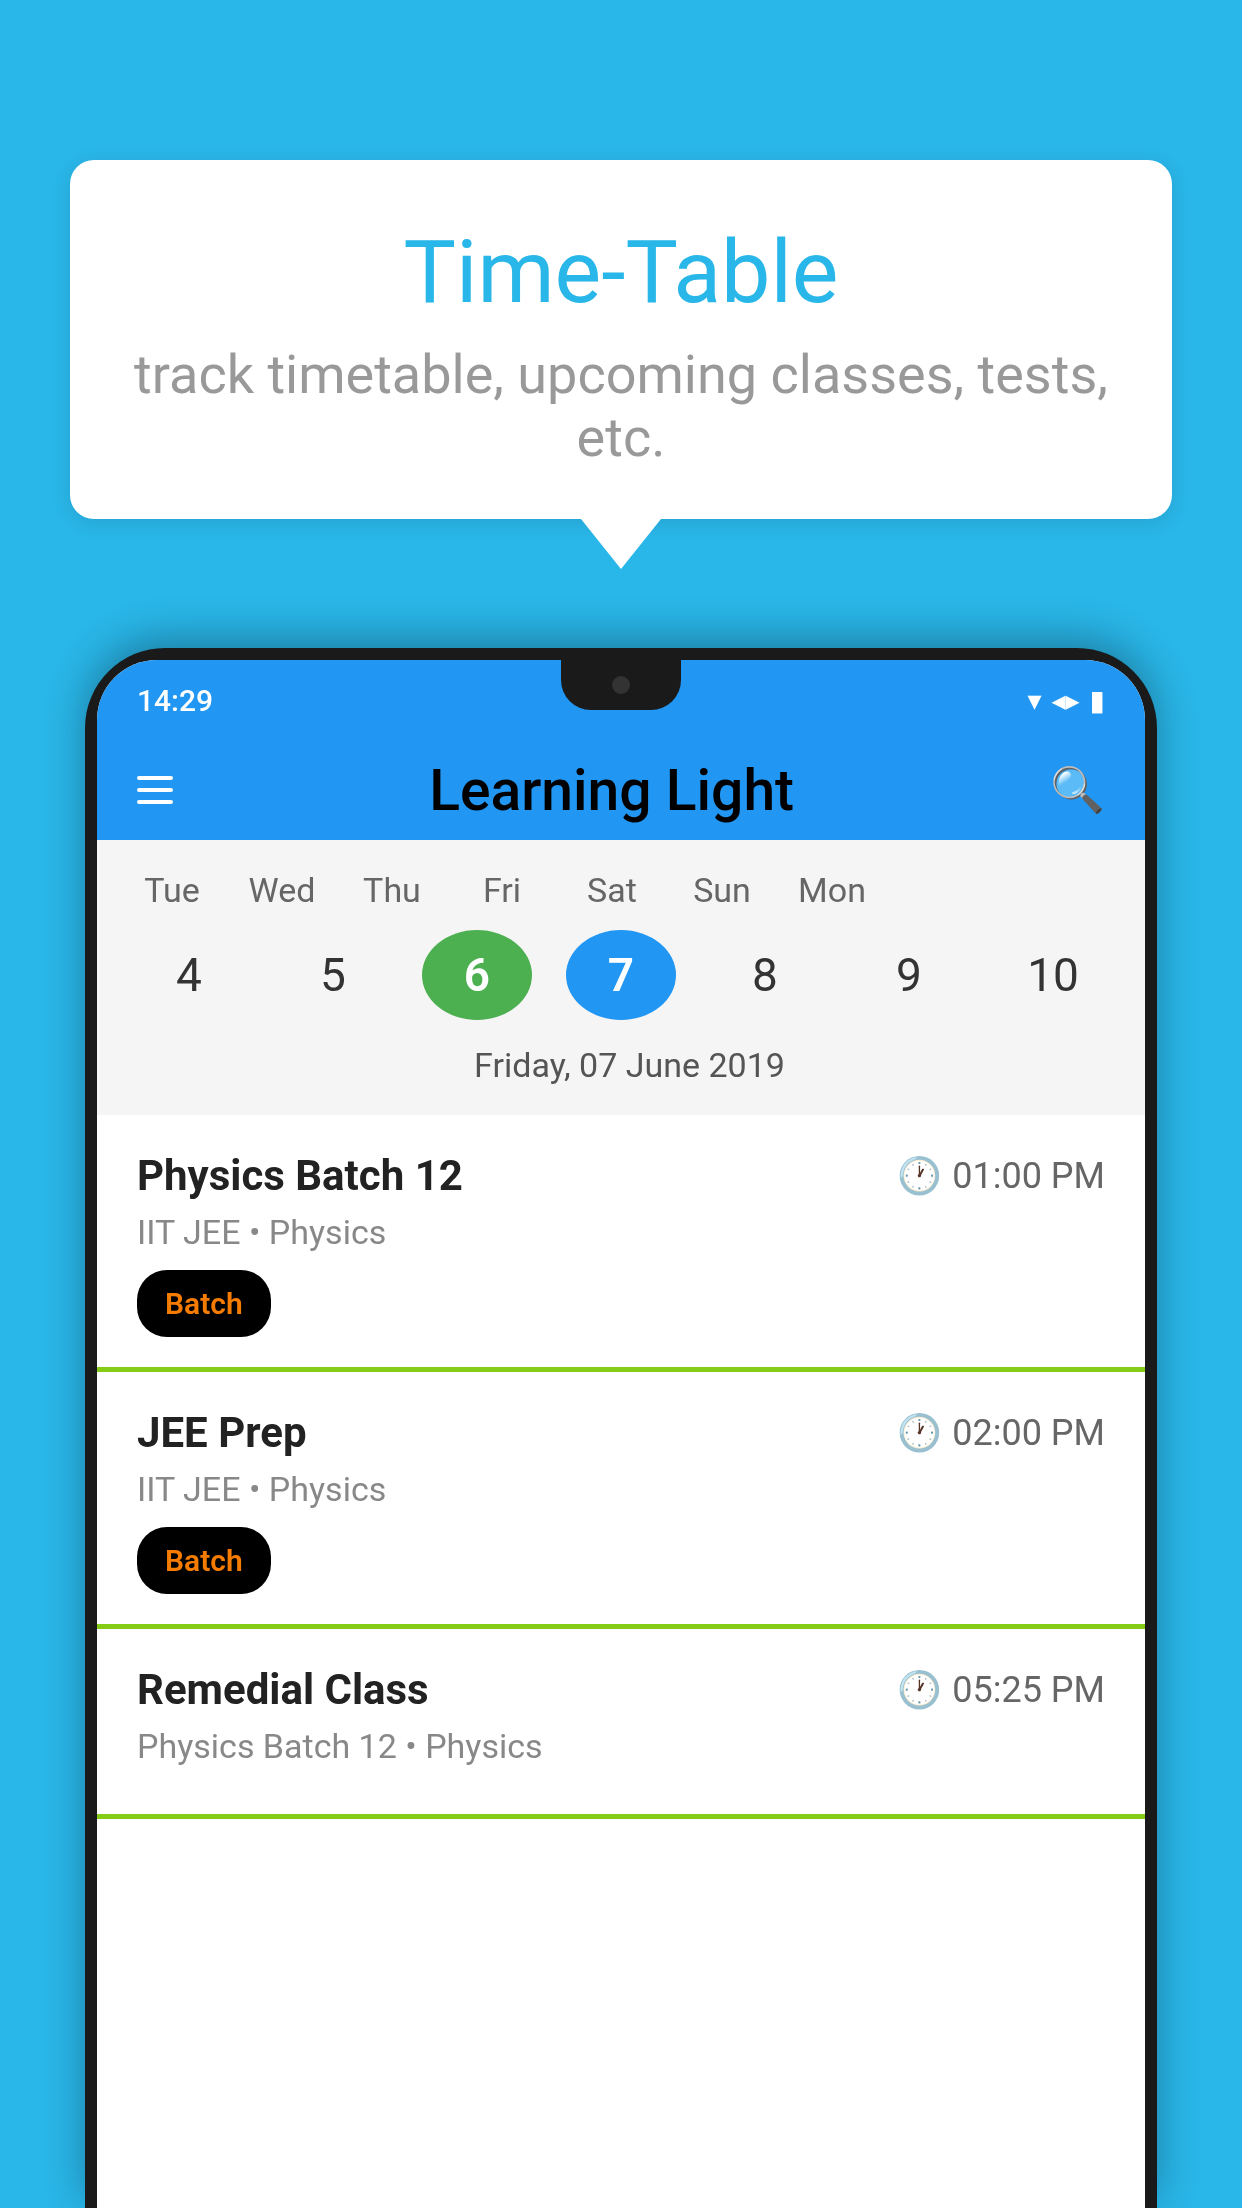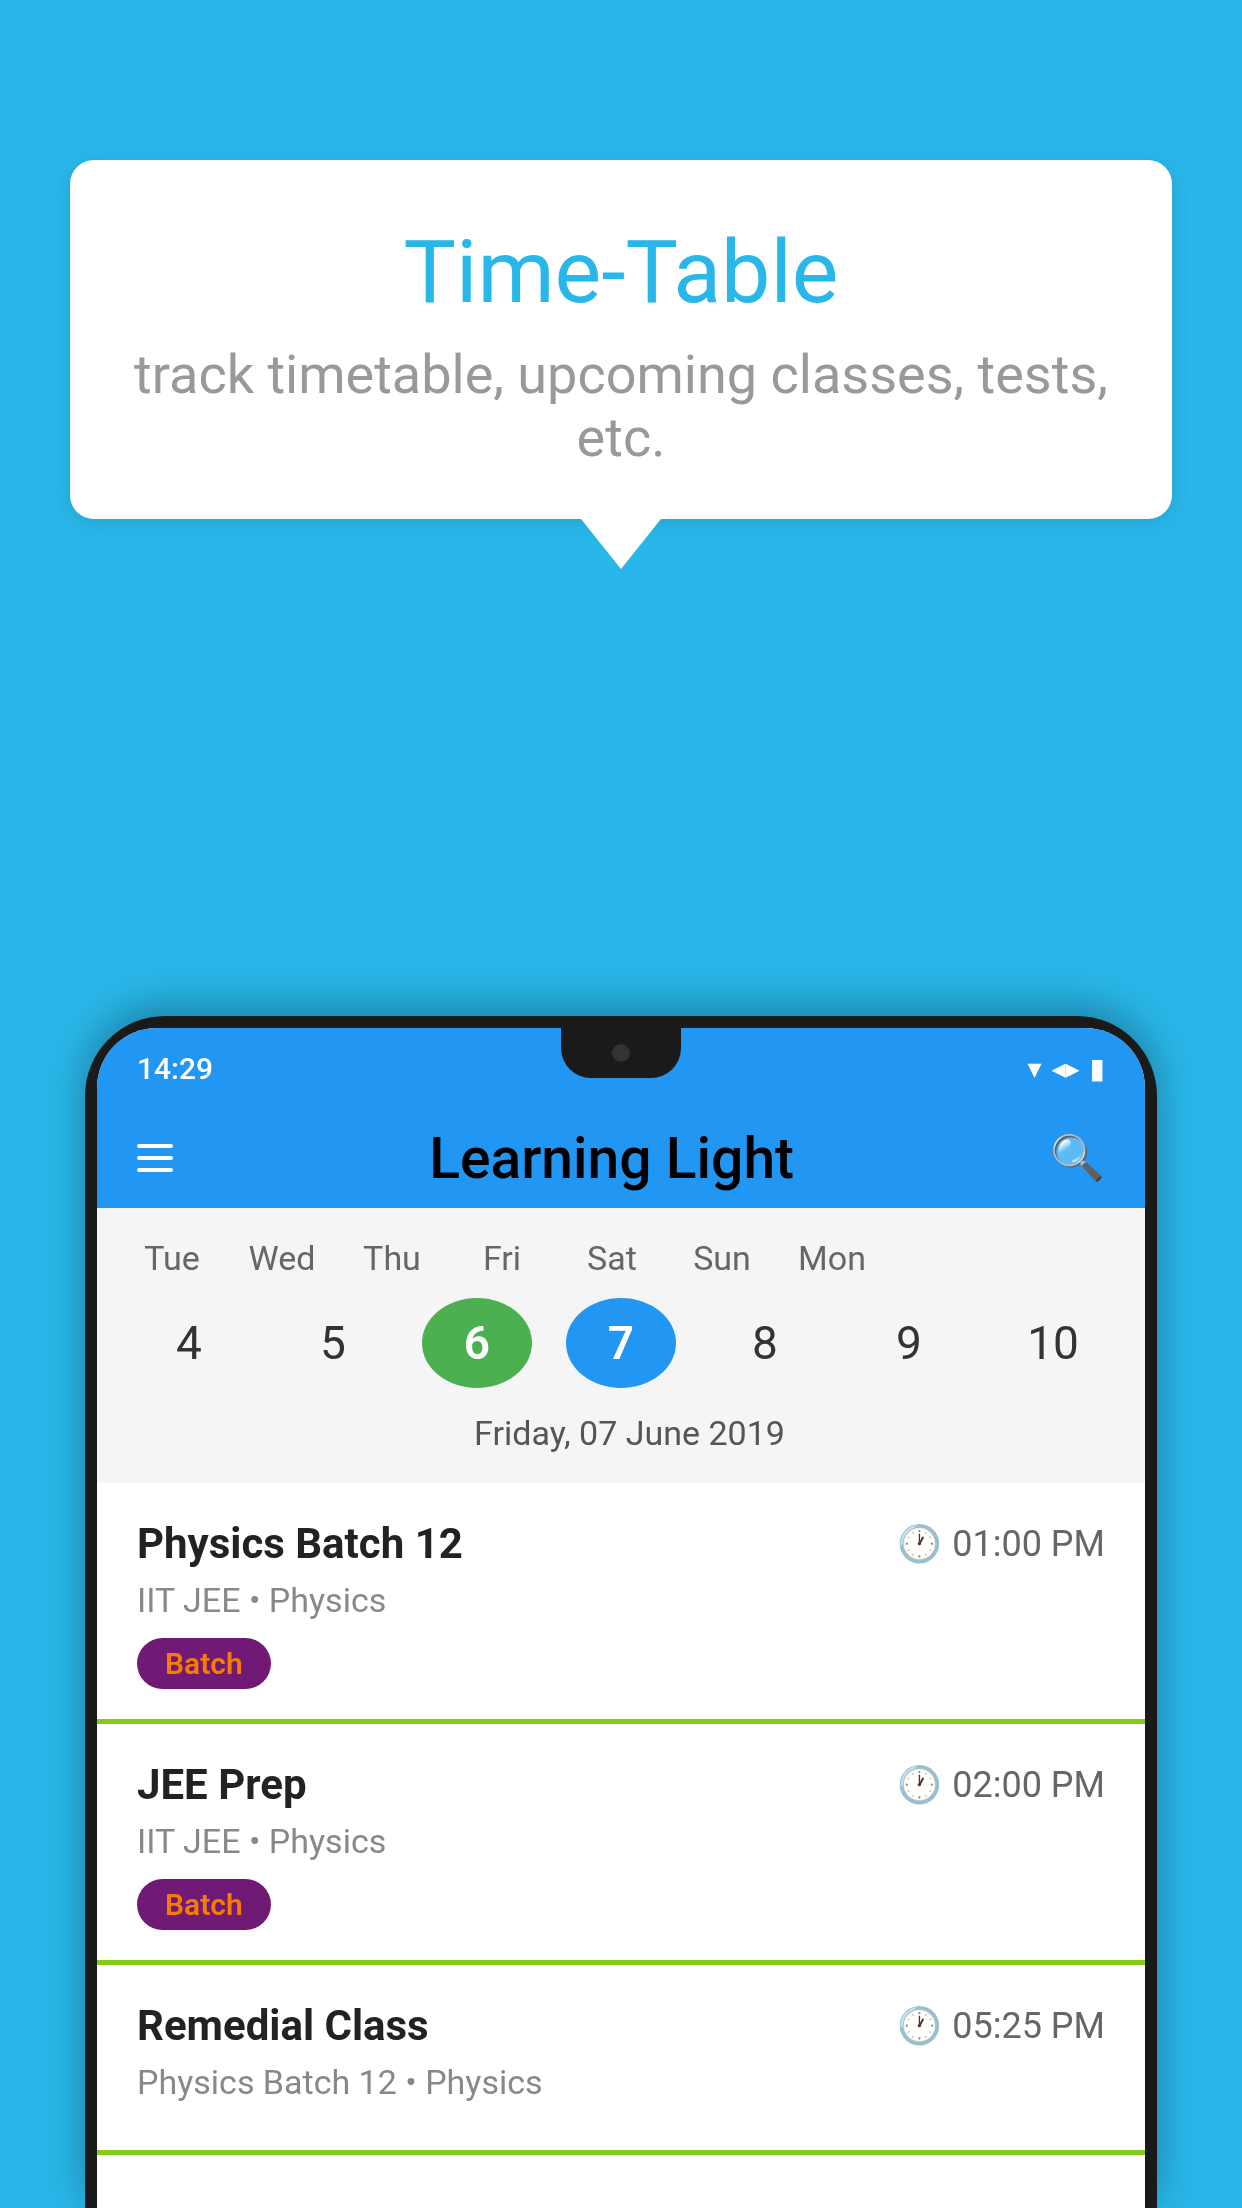--- a/index.html
+++ b/index.html
@@ -51,21 +51,21 @@
       border-top: 50px solid white;
       margin: 0 auto;
     }
 
     
     .phone-frame {
       position: absolute;
       bottom: 0;
       left: 85px;
       right: 85px;
-      height: 1192px;
+      height: 1560px;
       background: #1a1a1a;
       border-radius: 80px 80px 0 0;
       padding: 0;
       overflow: hidden;
       box-shadow: 0 -10px 40px rgba(0,0,0,0.3);
     }
 
     
     .phone-top-bar {
       background: #2196F3;
@@ -247,25 +247,25 @@
     }
 
     .class-meta {
       font-size: 34px;
       color: #888;
       margin-bottom: 18px;
     }
 
     .badge {
       display: inline-block;
-      padding: 8px 28px;
+      padding: 16px 28px;
       border-radius: 30px;
       font-size: 30px;
       font-weight: 600;
-      background: #701a75;
+      background: #000000;
       color: #F57C00;
     }
 
     
     .phone-screen {
       background: white;
       margin: 12px 12px 0 12px;
       border-radius: 60px 60px 0 0;
       overflow: hidden;
       height: calc(100% - 12px);

